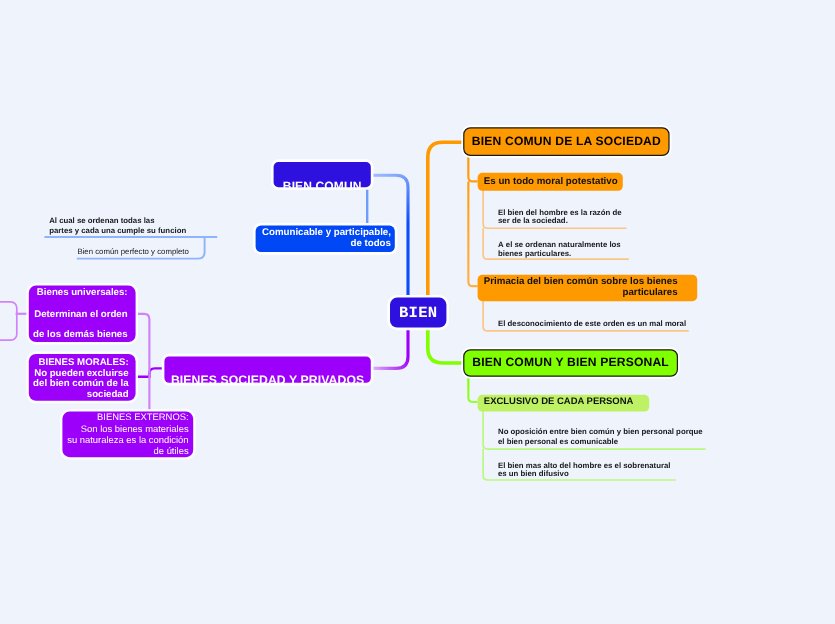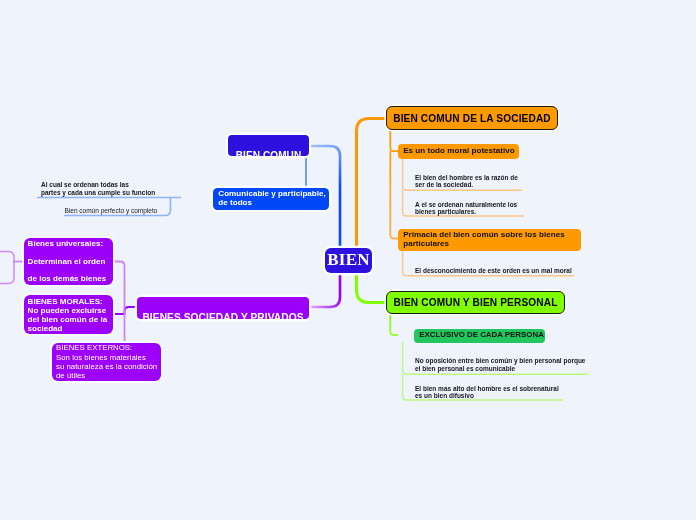--- a/index.html
+++ b/index.html
@@ -1,44 +1,44 @@
 <!DOCTYPE html>
 <html><head>
 <meta charset="utf-8">
 <style>
   html,body{margin:0;padding:0;}
   body{width:696px;height:520px;background:#eff3fc;overflow:hidden;
        font-family:"Liberation Sans",sans-serif;}
   #stage{position:relative;width:696px;height:520px;}
   svg#links{position:absolute;left:0;top:0;width:696px;height:520px;pointer-events:none;}
-  .node{position:absolute;box-sizing:border-box;display:flex;align-items:center;z-index:3;}
+  .node{position:absolute;box-sizing:border-box;display:flex;align-items:center;z-index:3;text-align:right;}
   .node>span{display:block;}
 
   
   #root{left:325px;top:248px;width:47px;height:25px;background:#2e11de;
         border-radius:6px;box-shadow:0 0 0 2.2px #ffffff;justify-content:center;
-        font-family:Liberation Serif, serif;font-weight:bold;font-size:17px;color:#fff;
+        font-family:Liberation Mono, monospace;font-weight:bold;font-size:13px;color:#fff;
         letter-spacing:.2px;padding-bottom:.5px;}
 
   
   .l1{border-radius:6px;border:1.6px solid #1a1a1a;box-shadow:0 0 0 1.6px #fff;font-weight:bold;font-size:10.1px;color:#000;
       justify-content:center;letter-spacing:.15px;}
   #n-bcs{left:386px;top:106px;width:172px;height:24px;background:#ff9900;}
   #n-bcp{left:386px;top:291px;width:179px;height:23px;background:#80ff00;}
 
   .l1w{border-radius:4px;box-shadow:0 0 0 2.2px #fff;color:#fff;font-weight:bold;font-size:10.05px;
        justify-content:center;letter-spacing:.08px;padding-top:19px;}
   #n-bc{left:228px;top:135px;width:81px;height:21px;background:#2e11de;}
   #n-bcyp{left:137px;top:297px;width:172px;height:22px;background:#9d00fa;font-size:10.2px;}
 
   
   .l2{border-radius:4px;font-weight:bold;font-size:8.1px;color:#111;padding-left:5.2px;line-height:8.7px;}
   #n-todo{left:398px;top:144px;width:121px;height:14.5px;background:#ff9900;}
   #n-prim{left:398px;top:228.5px;width:183px;height:22px;background:#ff9900;}
-  #n-excl{left:414px;top:328.5px;width:131px;height:14.5px;background:#22c55e;white-space:nowrap;font-size:7.9px;}
+  #n-excl{left:398px;top:328.5px;width:143px;height:14.5px;background:#bef264;white-space:nowrap;font-size:7.9px;}
   #n-comu{left:181px;top:187.5px;width:116px;height:22px;background:#0047f5;border-radius:4.5px;
           box-shadow:0 0 0 2.2px #fff;color:#fff;font-weight:bold;font-size:8.1px;
           padding-left:5.3px;line-height:8.9px;margin-left:32px;}
 
   
   .pv{background:#9d00fa;border-radius:6px;box-shadow:0 0 0 2px #fff;color:#fff;font-size:8.05px;
       padding-left:3.6px;}
   #n-univ{left:24px;top:238px;width:89px;height:47px;font-weight:bold;line-height:17.5px;}
   #n-mor{left:24px;top:295px;width:89px;height:39px;font-weight:bold;line-height:9px;}
   #n-ext{left:4px;top:343px;width:109px;height:38px;line-height:9.3px;font-size:7.85px;padding-left:4px;margin-left:48px;}

